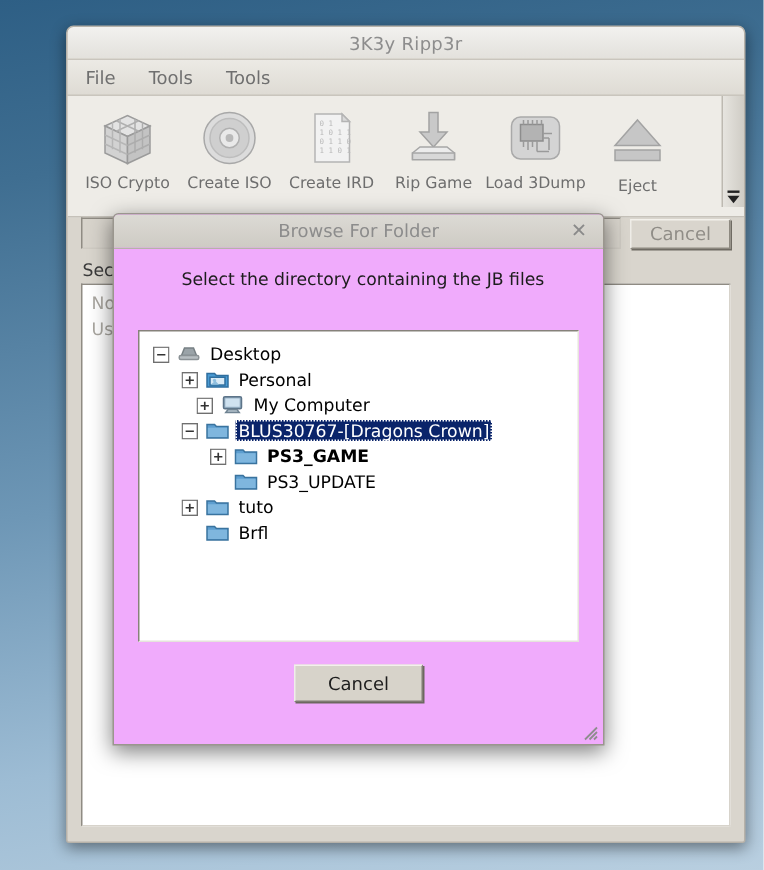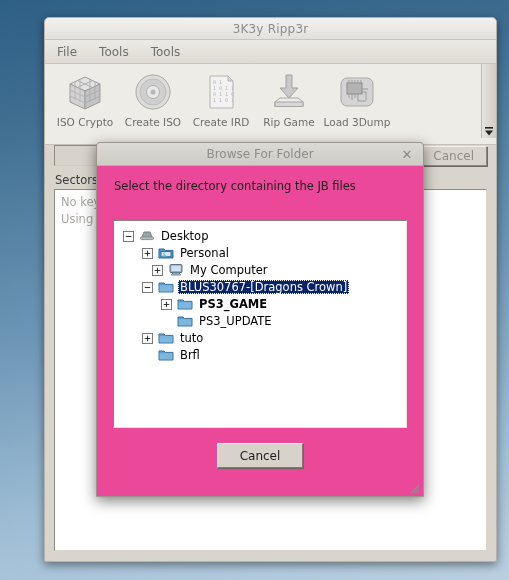--- a/index.html
+++ b/index.html
@@ -72,37 +72,37 @@
   .log-panel{
     position:absolute;left:9px;right:9px;top:52px;bottom:10px;
     background:#ffffff;border:1px solid #8f8b83;
     border-right-color:#d7d3cb;border-bottom-color:#d7d3cb;
     padding:4px 6px;overflow:hidden;
   }
   .log-line{font-size:11.5px;color:#a9a6a0;line-height:17px;white-space:nowrap;}
 
   
   .dialog{
-    position:absolute;left:96px;top:142px;width:326px;height:353px;
-    background:#ec4899;
+    position:absolute;left:75px;top:142px;width:326px;height:353px;
+    background:#f0abfc;
     border:1px solid #9a968e;border-radius:4px 4px 0 0;
     box-shadow:0 4px 14px rgba(0,0,0,.5);
   }
   .dlg-titlebar{
     height:22px;background:linear-gradient(#dcdad5,#cecbc4);
     border-bottom:1px solid #b6b2aa;border-radius:3px 3px 0 0;
     display:flex;align-items:center;justify-content:center;position:relative;
   }
   .dlg-title{font-size:12px;color:#8c8c8c;}
   .dlg-close{
     position:absolute;right:8px;top:3px;width:16px;height:16px;
     display:flex;align-items:center;justify-content:center;
     font-size:13px;color:#8a8a8a;cursor:default;
   }
-  .dlg-prompt{font-size:11.5px;color:#1d1d1d;padding:13px 0 0 17px;}
+  .dlg-prompt{font-size:11.5px;color:#1d1d1d;padding:13px 0 0 17px;margin-left:28px;}
   .tree-box{
     position:absolute;left:16px;top:77px;width:292px;height:206px;
     background:#ffffff;border:1px solid #86827a;
     border-right-color:#e6e3dc;border-bottom-color:#e6e3dc;
     overflow:hidden;
   }
   .tree{padding:5px 0 0 0;}
   .tnode{display:flex;align-items:flex-end;height:17px;white-space:nowrap;cursor:default;}
   .texp{width:13px;height:13px;margin-right:3px;flex:none;display:flex;align-items:center;justify-content:center;}
   .texp.empty{visibility:hidden;}
@@ -204,20 +204,29 @@
             <rect x="11" y="12" width="15" height="11" fill="#b3b3b3" stroke="#8d8d8d"></rect>
             <g stroke="#9a9a9a" fill="none">
               <path d="M13 12 V9 M16 12 V9 M19 12 V9 M22 12 V9 M25 12 V9"></path>
               <path d="M13 23 V27 M16 23 V29 M19 23 V27 M22 23 V30 M26 18 H32 M26 21 H30 M30 21 V29 M22 30 H30"></path>
             </g>
           </svg>
         </span>
         <span class="tool-label">Load 3Dump</span>
       </div>
 
+      <div class="tool eject">
+        <span class="tool-icon">
+          <svg width="42" height="42" viewBox="0 0 42 42">
+            <path d="M21 9 L36 26 H6 Z" fill="#c6c6c6" stroke="#a3a3a3"></path>
+            <rect x="6" y="29" width="30" height="7" fill="#c6c6c6" stroke="#a3a3a3"></rect>
+          </svg>
+        </span>
+        <span class="tool-label">Eject</span>
+      </div>
 
       <div class="tb-scroll">
         <span class="tb-scroll-arrow">
           <svg width="10" height="12" viewBox="0 0 10 12">
             <rect x="1" y="2" width="8" height="1.6" fill="#222"></rect>
             <path d="M1 5.5 H9 L5 10.5 Z" fill="#222"></path>
           </svg>
         </span>
       </div>
     </div>

